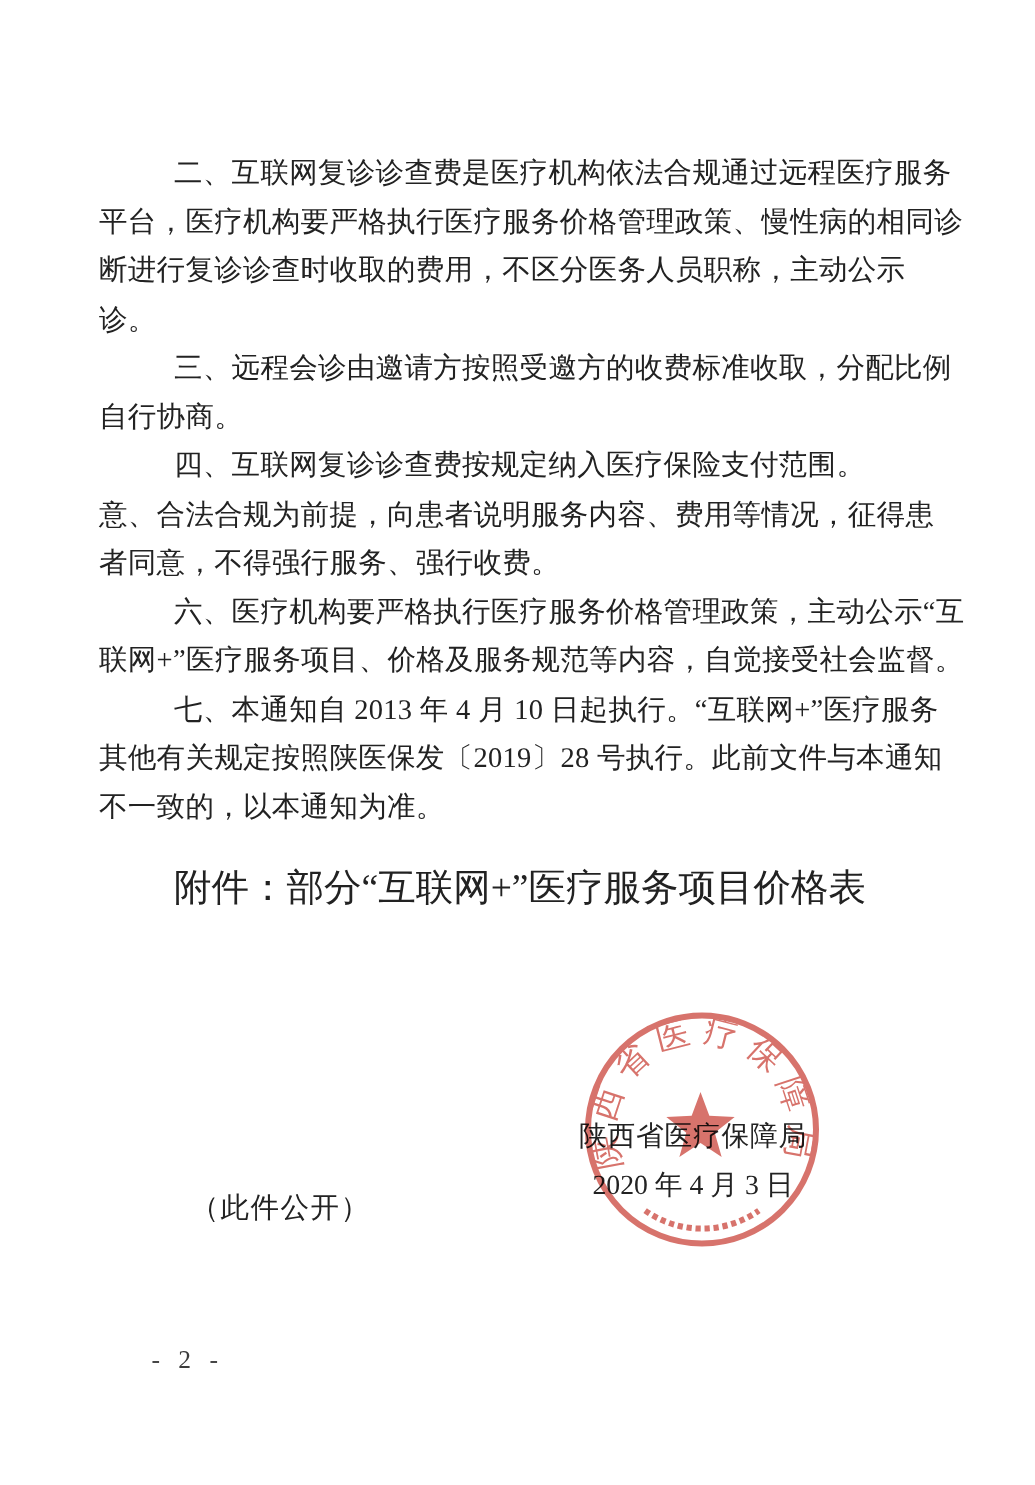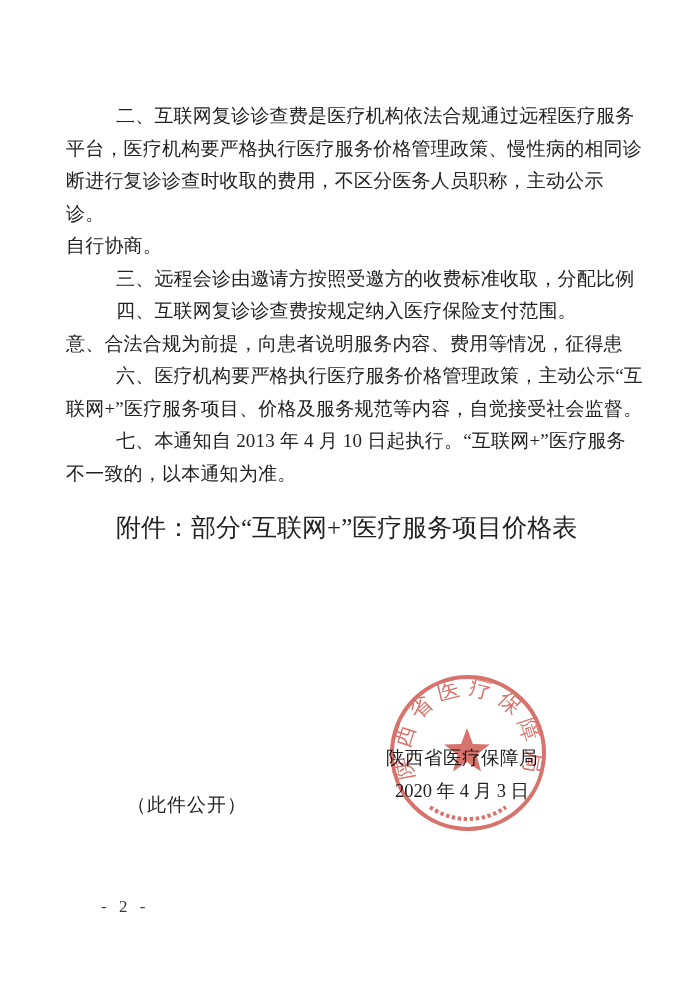--- a/index.html
+++ b/index.html
@@ -100,35 +100,37 @@
 
   <div class="doc-body">
     <div>
         <div>
           <div class="line first">二、互联网复诊诊查费是医疗机构依法合规通过远程医疗服务</div>
           <div class="line">平台，医疗机构要严格执行医疗服务价格管理政策、慢性病的相同诊</div>
           <div class="line">断进行复诊诊查时收取的费用，不区分医务人员职称，主动公示</div>
           <div class="line">诊。</div>
         </div>
         <div>
+          <div class="line first">三、远程会诊由邀请方按照受邀方的收费标准收取，分配比例</div>
           <div class="line">自行协商。</div>
-          <div class="line first">三、远程会诊由邀请方按照受邀方的收费标准收取，分配比例</div>
         </div>
         <div>
           <div class="line first">四、互联网复诊诊查费按规定纳入医疗保险支付范围。</div>
         </div>
         <div>
           <div class="line">意、合法合规为前提，向患者说明服务内容、费用等情况，征得患</div>
+          <div class="line">者同意，不得强行服务、强行收费。</div>
         </div>
         <div>
           <div class="line first">六、医疗机构要严格执行医疗服务价格管理政策，主动公示“互</div>
           <div class="line">联网+”医疗服务项目、价格及服务规范等内容，自觉接受社会监督。</div>
         </div>
         <div>
           <div class="line first">七、本通知自 2013 年 4 月 10 日起执行。“互联网+”医疗服务</div>
+          <div class="line">其他有关规定按照陕医保发〔2019〕28 号执行。此前文件与本通知</div>
           <div class="line">不一致的，以本通知为准。</div>
         </div>
       </div>
     <div class="attachment">附件：部分“互联网+”医疗服务项目价格表</div>
   </div>
 
   <div class="seal">
     <svg viewBox="0 0 166 166" xmlns="http://www.w3.org/2000/svg">
       <circle class="ring" cx="83" cy="83" r="76" fill="none" stroke-width="4"></circle>
       <path id="seal-arc" d="M 30.4 107.5 A 58 58 0 1 1 135.6 107.5" fill="none" stroke="none"></path>

